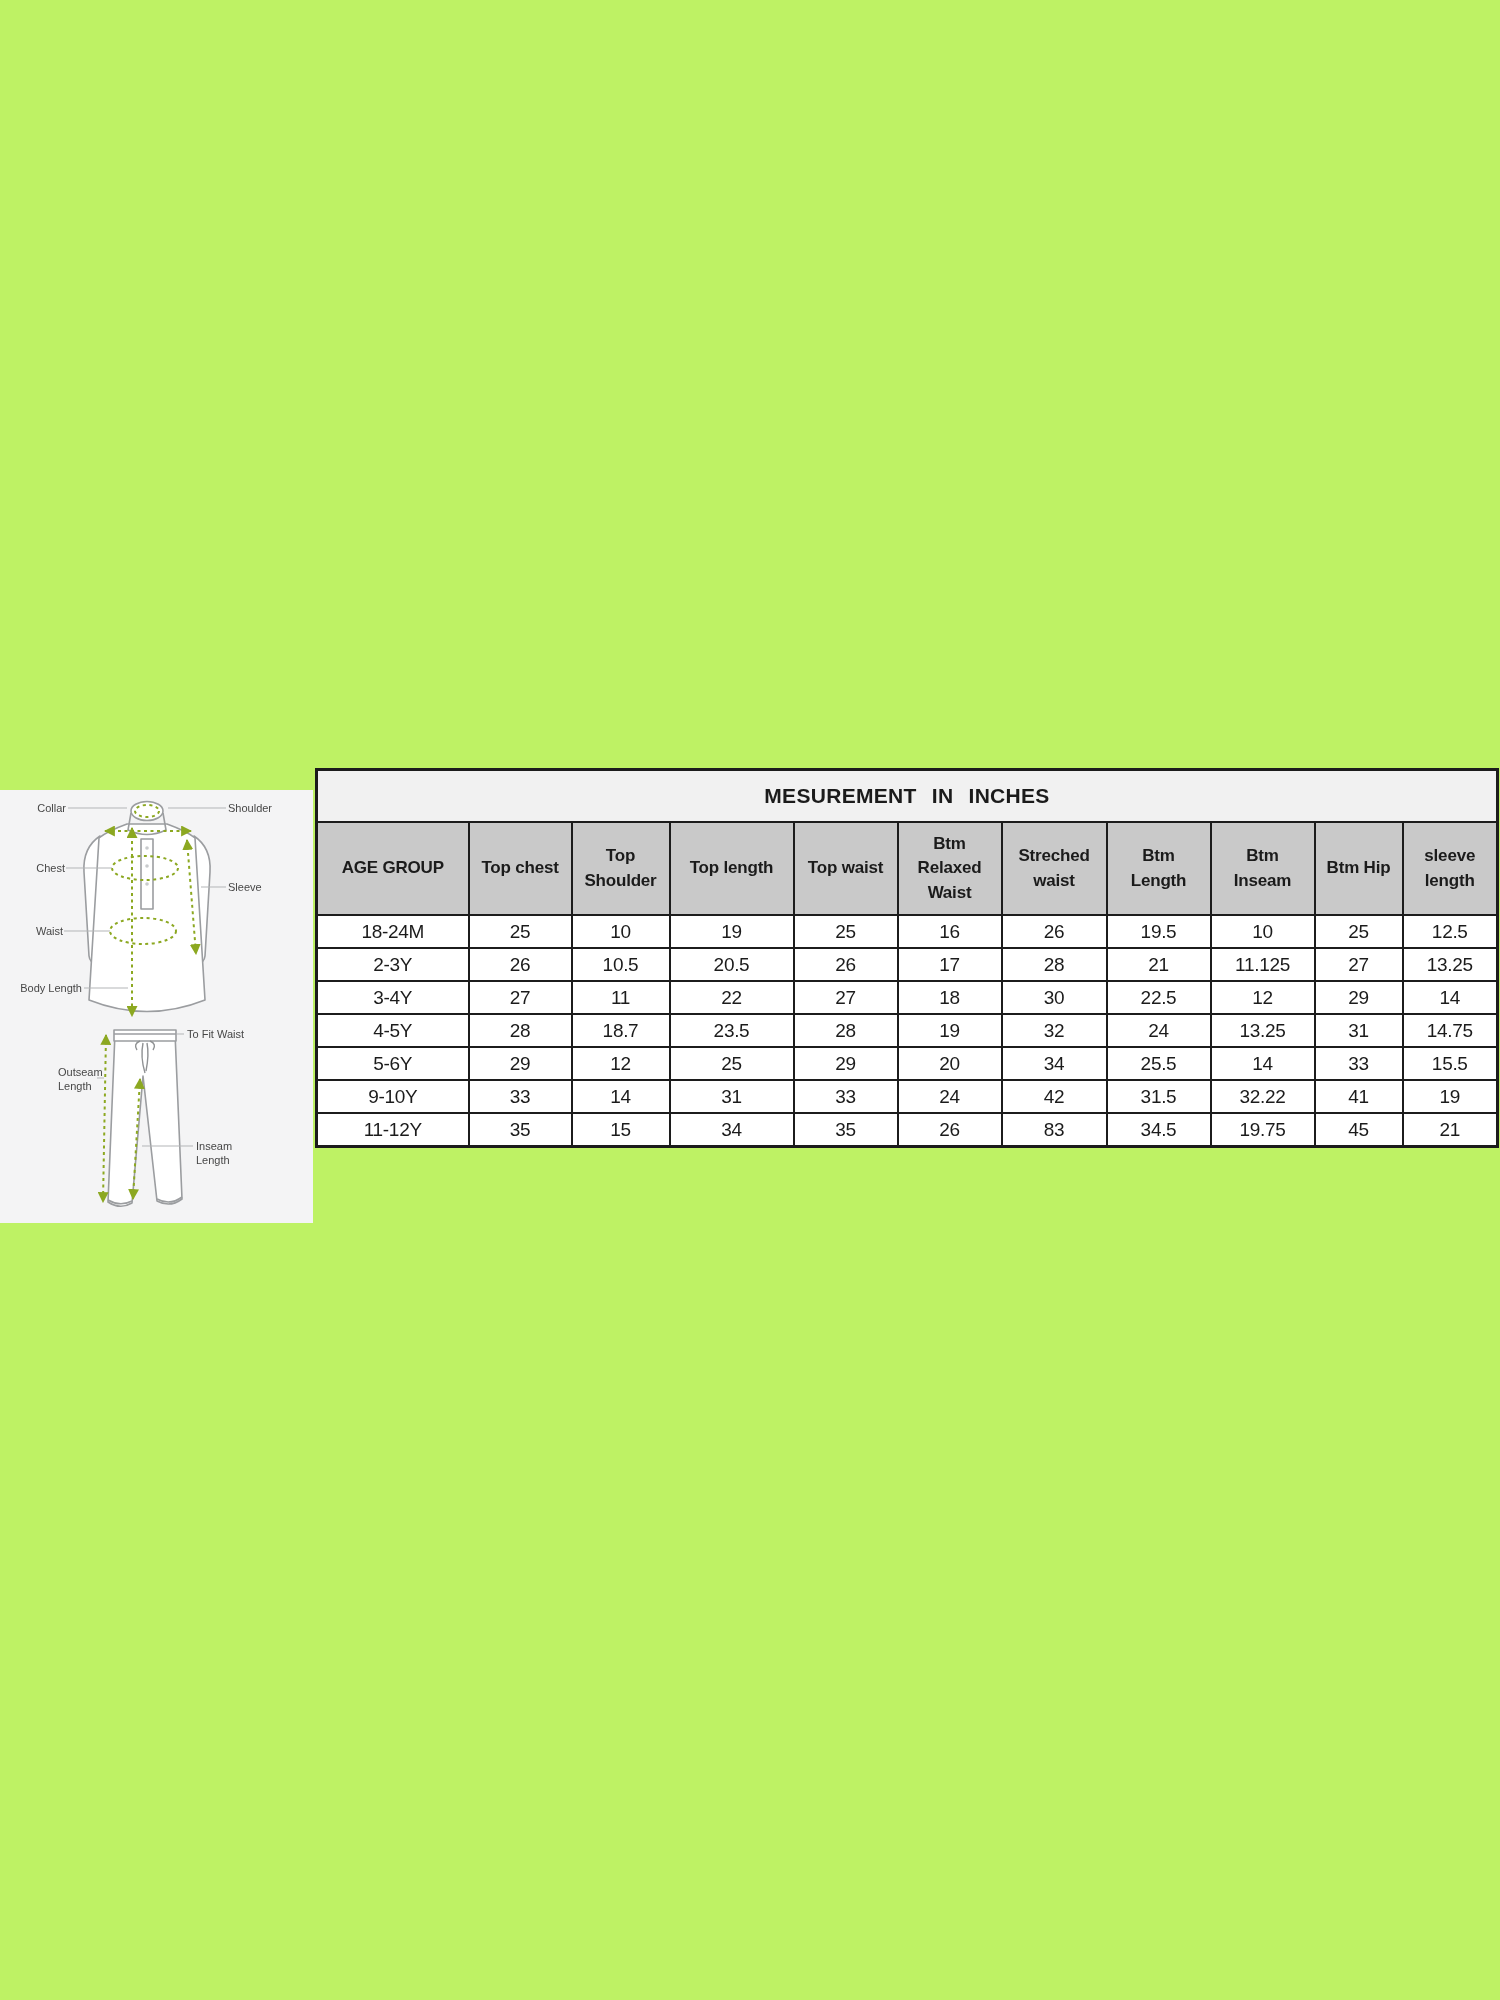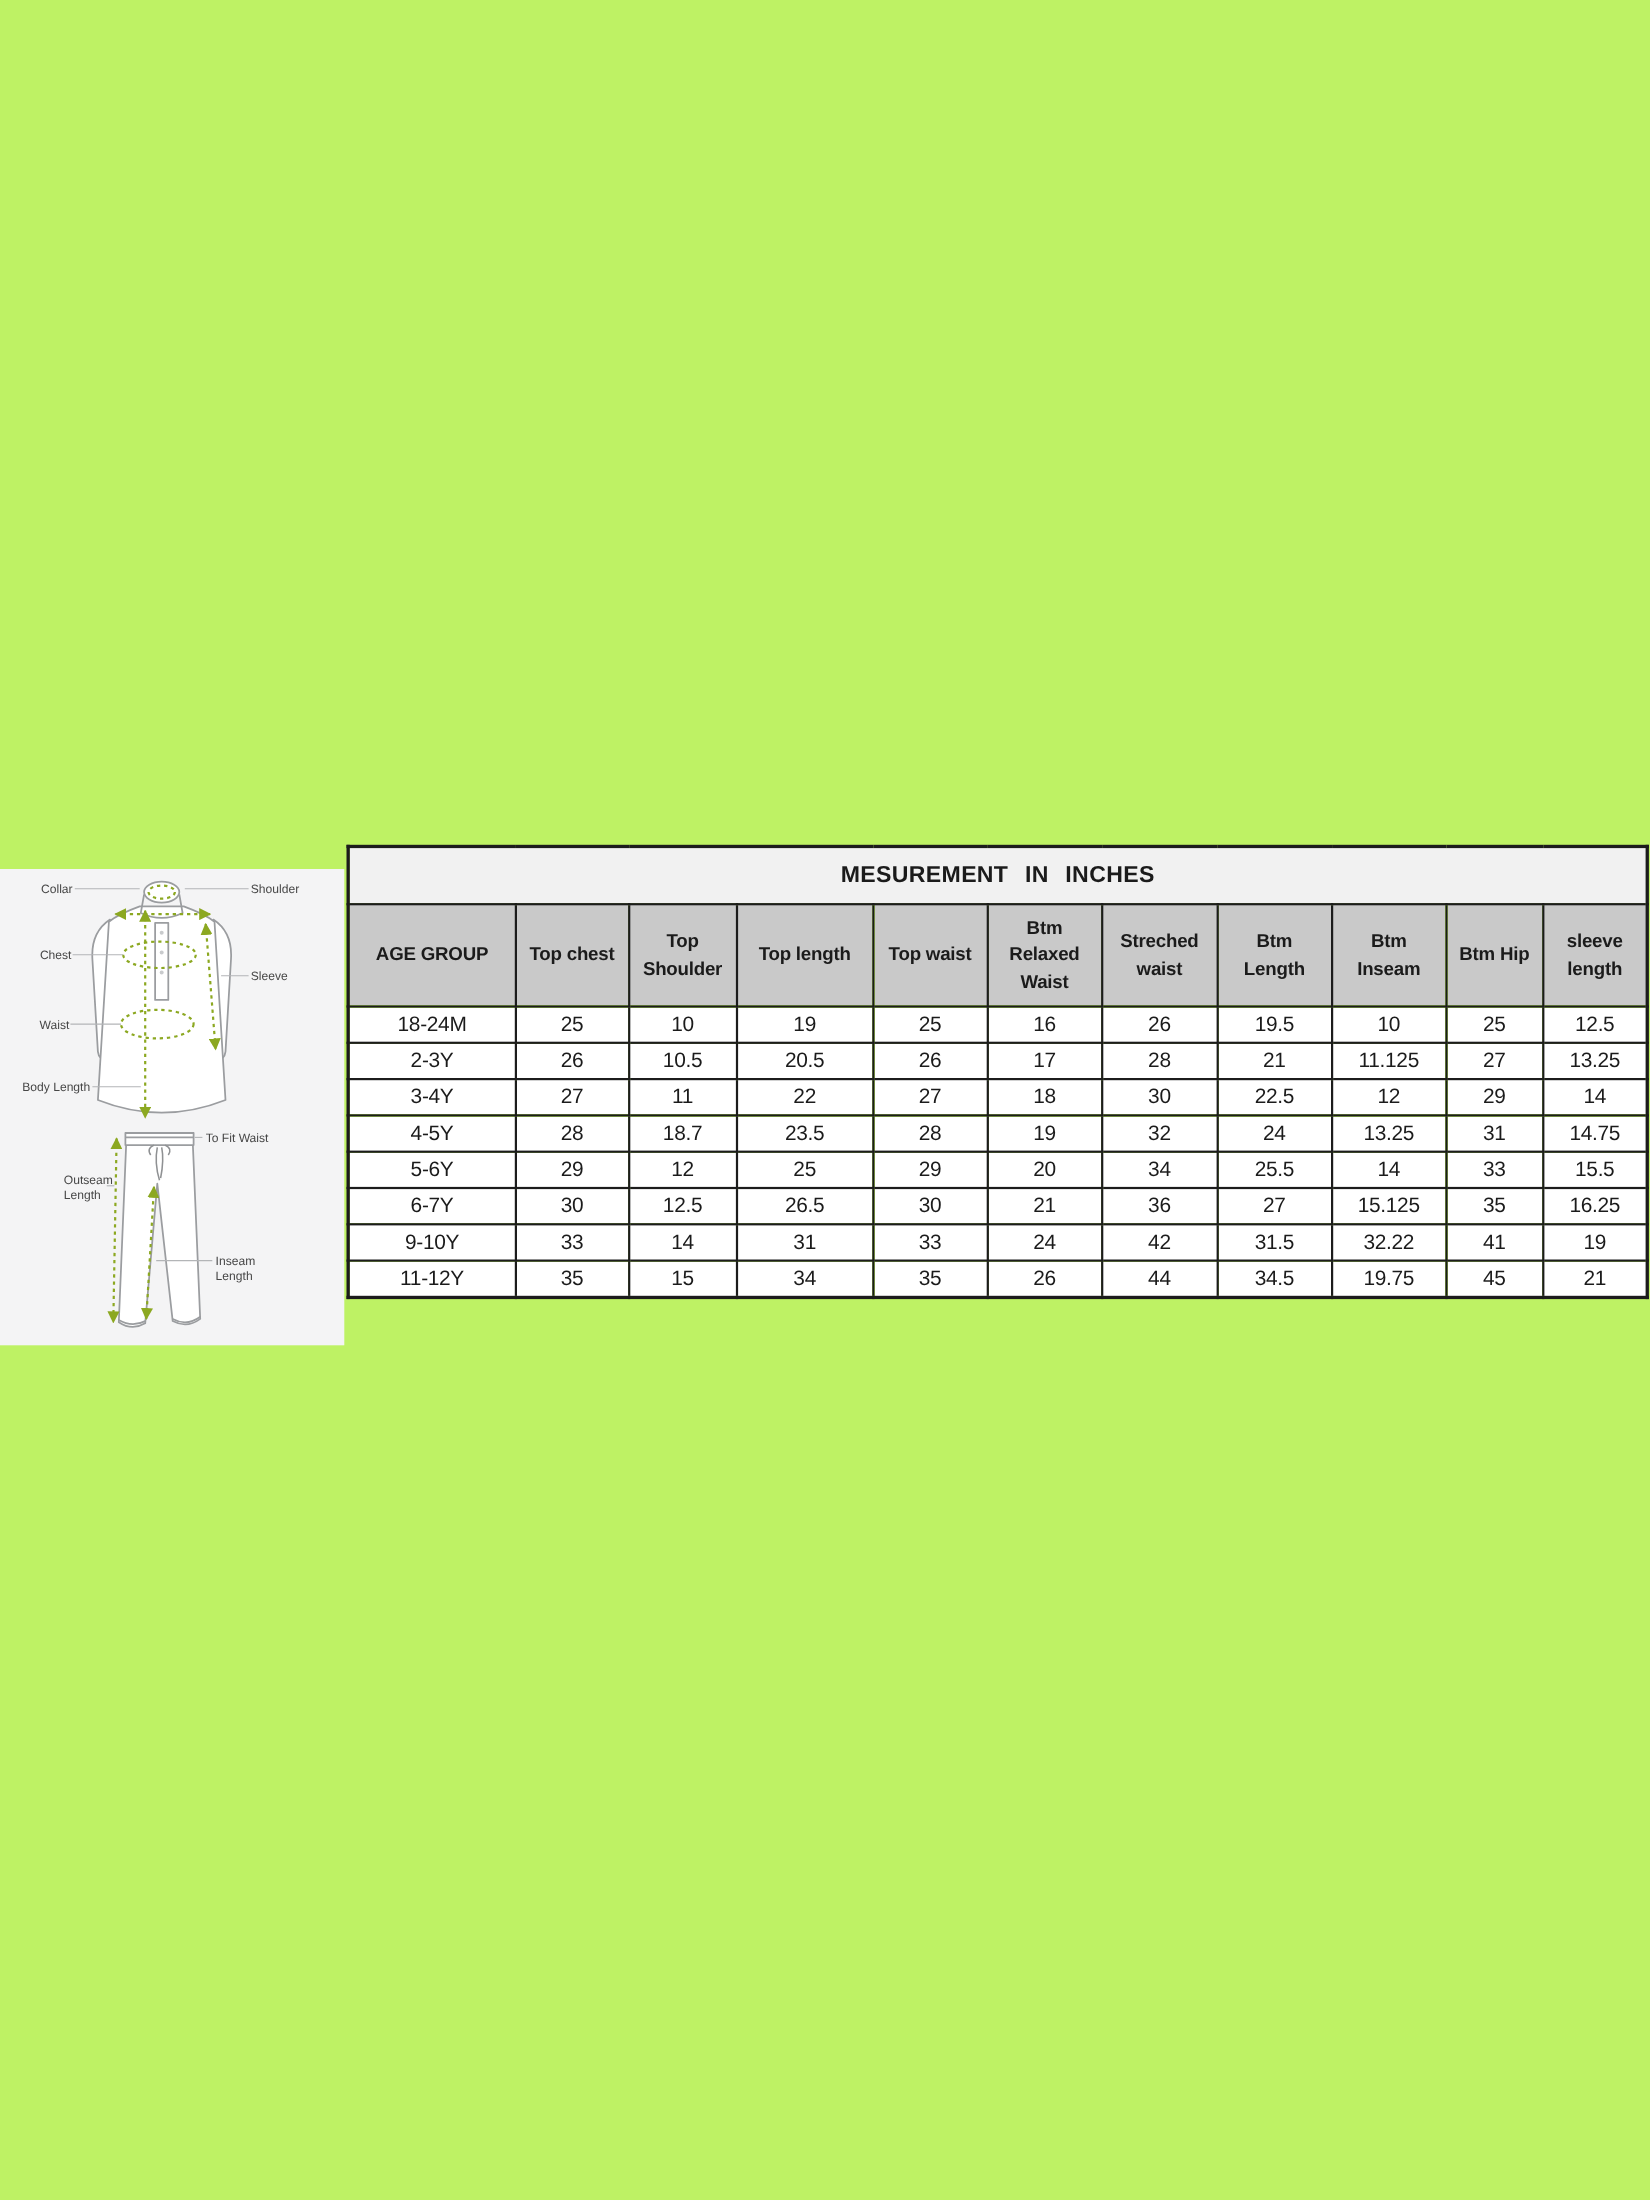--- a/index.html
+++ b/index.html
@@ -247,53 +247,40 @@
           <td>25</td>
           <td>29</td>
           <td>20</td>
           <td>34</td>
           <td>25.5</td>
           <td>14</td>
           <td>33</td>
           <td>15.5</td>
         </tr>
         <tr>
-          <td>6-7Y</td>
-          <td>30</td>
-          <td>12.5</td>
-          <td>26.5</td>
-          <td>30</td>
-          <td>21</td>
-          <td>36</td>
-          <td>27</td>
-          <td>15.125</td>
-          <td>35</td>
-          <td>16.25</td>
-        </tr>
-        <tr>
           <td>9-10Y</td>
           <td>33</td>
           <td>14</td>
           <td>31</td>
           <td>33</td>
           <td>24</td>
           <td>42</td>
           <td>31.5</td>
           <td>32.22</td>
           <td>41</td>
           <td>19</td>
         </tr>
         <tr>
           <td>11-12Y</td>
           <td>35</td>
           <td>15</td>
           <td>34</td>
           <td>35</td>
           <td>26</td>
-          <td>44</td>
+          <td>83</td>
           <td>34.5</td>
           <td>19.75</td>
           <td>45</td>
           <td>21</td>
         </tr>
       </tbody>
   </table>
 
 </div>
 

